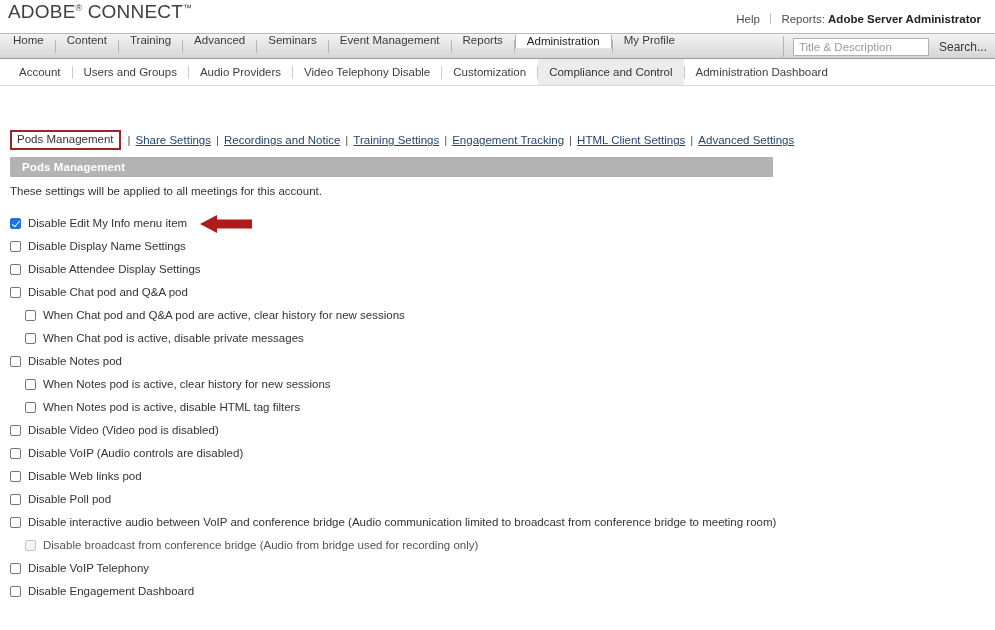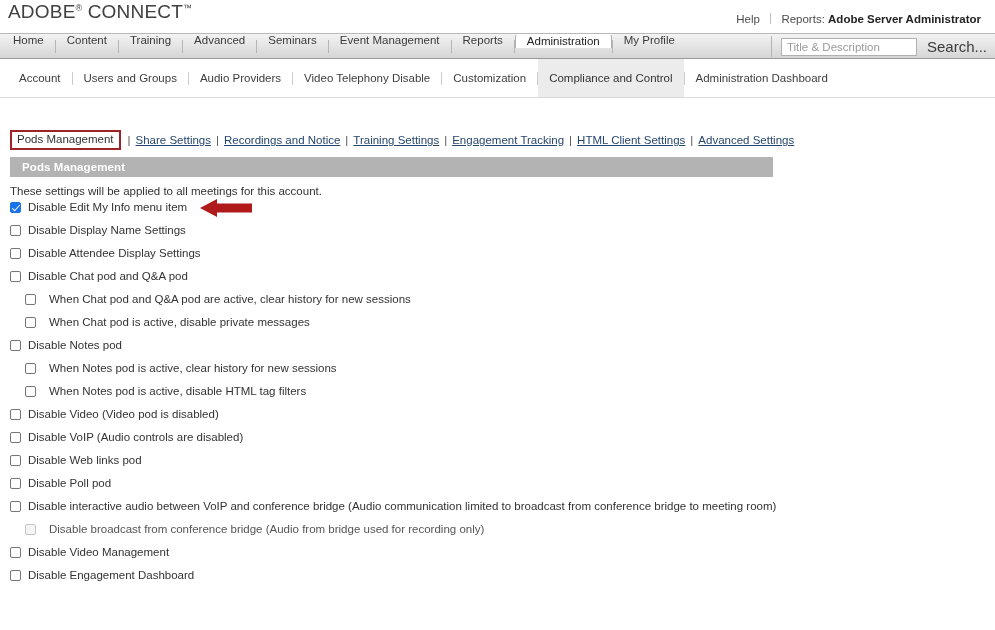--- a/index.html
+++ b/index.html
@@ -107,32 +107,32 @@
     padding: 1px 5px;
     border: 1px solid #b1b1b1;
     background: #ffffff;
     color: #333;
     font-family: "Liberation Sans", sans-serif;
     outline: none;
   }
   .search-input::placeholder { color: #9a9a9a; }
   .search-btn {
     margin-left: 10px;
-    font-size: 15px;
+    font-size: 12px;
     color: #3b3b3b;
     background: none;
     border: none;
     cursor: pointer;
     font-family: "Liberation Sans", sans-serif;
     padding: 0;
   }
 
   
   .nav-secondary {
-    height: 39px;
+    height: 27px;
     display: flex;
     align-items: stretch;
     background: #ffffff;
     border-bottom: 1px solid #d9d9d9;
     padding-left: 8px;
   }
   .nav-secondary .sitem {
     display: flex;
     align-items: center;
     padding: 0 11px;
@@ -200,31 +200,31 @@
 
   
   .content {
     position: absolute;
     left: 10px; top: 185px;
     width: 975px;
   }
   .intro {
     font-size: 11.5px;
     color: #333333;
-    margin-bottom: 4px;
+    margin-bottom: 20px;
   }
 
   .optlist { list-style: none; margin: 0; padding: 0; }
   .opt {
     display: flex;
     align-items: flex-start;
     margin-bottom: 10px;
     position: relative;
   }
-  .opt.indent { padding-left: 15px; gap: 6px; }
+  .opt.indent { padding-left: 15px; }
 
   .cb {
     width: 11px; height: 11px;
     border: 1px solid #767676;
     background: #ffffff;
     border-radius: 2px;
     flex: 0 0 auto;
     margin-top: 1px;
     cursor: pointer;
     position: relative;
@@ -409,20 +409,20 @@
       <li class="opt">
         <span class="cb"></span>
         <span class="opt-label">Disable interactive audio between VoIP and conference bridge (Audio communication limited to broadcast from conference bridge to meeting room)</span>
       </li>
       <li class="opt indent disabled">
         <span class="cb disabled"></span>
         <span class="opt-label">Disable broadcast from conference bridge (Audio from bridge used for recording only)</span>
       </li>
       <li class="opt">
         <span class="cb"></span>
-        <span class="opt-label">Disable Video Management</span>
+        <span class="opt-label">Disable VoIP Telephony</span>
       </li>
       <li class="opt">
         <span class="cb"></span>
         <span class="opt-label">Disable Engagement Dashboard</span>
       </li>
     </ul>
 </div>
 
 </body></html>

